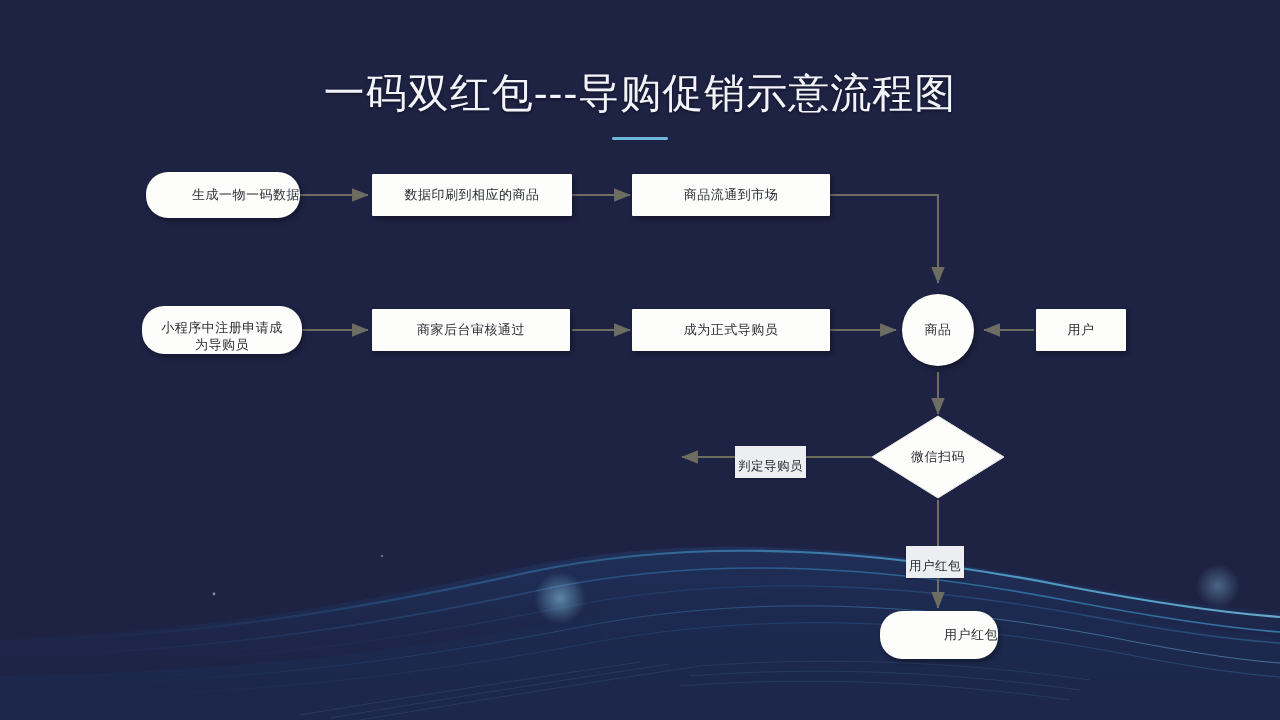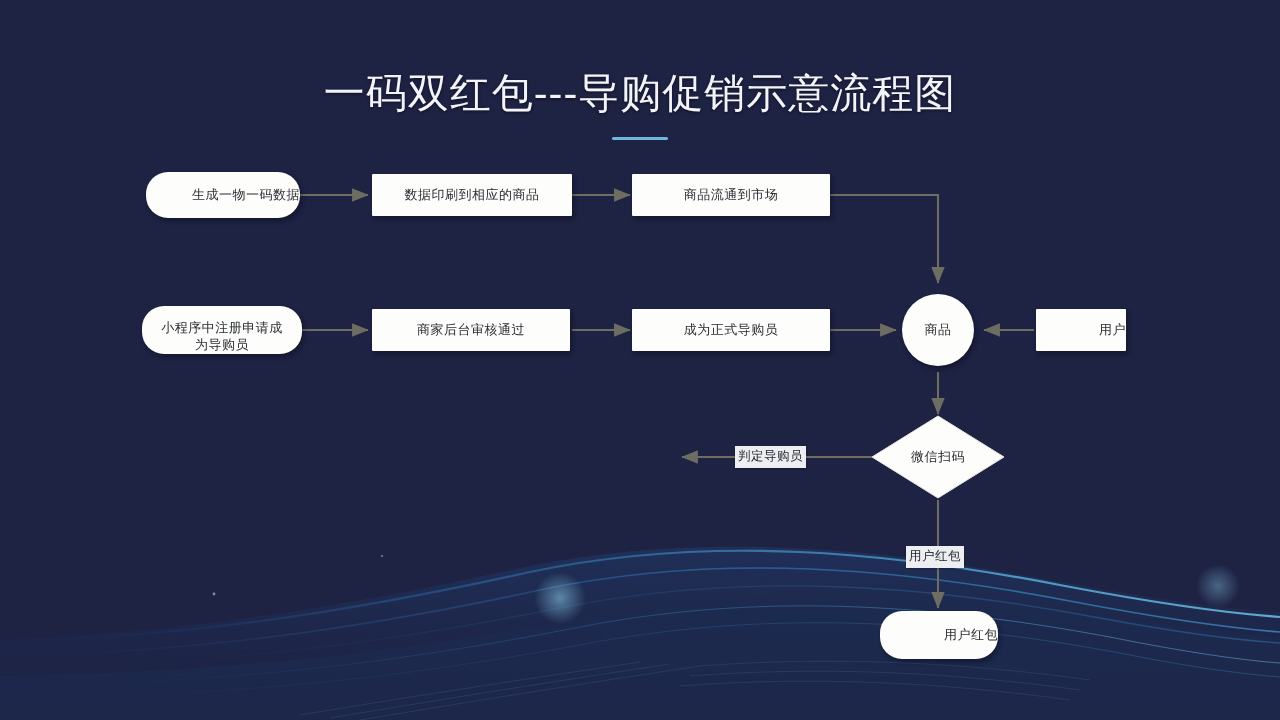--- a/index.html
+++ b/index.html
@@ -99,21 +99,21 @@
     width: 1280px;
     height: 720px;
     pointer-events: none;
   }
   .edge-label {
     position: absolute;
     background: #eceef2;
     color: #24272e;
     font-size: 12.5px;
     letter-spacing: 0.5px;
-    padding: 2px 3px 3px;
+    padding: 12px 3px 3px;
     white-space: nowrap;
     box-shadow: 0 1px 2px rgba(0,0,0,0.3);
   }
 </style>
 </head>
 <body>
 
 <div id="stage">
 
   <svg id="waves" viewBox="0 0 1280 230" preserveAspectRatio="none">
@@ -227,21 +227,21 @@
   </div>
 
   <div class="node circle" style="left:902px; top:294px; width:72px; height:72px;">
     <span>商品</span>
   </div>
 
   <div class="node rect" style="left:632px; top:309px; width:198px; height:42px;">
     <span>成为正式导购员</span>
   </div>
 
-  <div class="node rect" style="left:1036px; top:309px; width:90px; height:42px;justify-content:flex-end;">
+  <div class="node rect" style="left:1036px; top:309px; width:90px; height:42px;">
     <span>用户</span>
   </div>
 
   <div class="node diamond" style="left:870px; top:414px; width:136px; height:86px;">
     <svg class="dia-shape" viewBox="0 0 136 86" preserveAspectRatio="none">
       <polygon points="68,2 134,43 68,84 2,43" fill="#fdfdfb" stroke="#e7e7e2" stroke-width="1" style="filter:none"></polygon>
     </svg>
     <span class="dia-label">微信扫码</span>
   </div>
 

